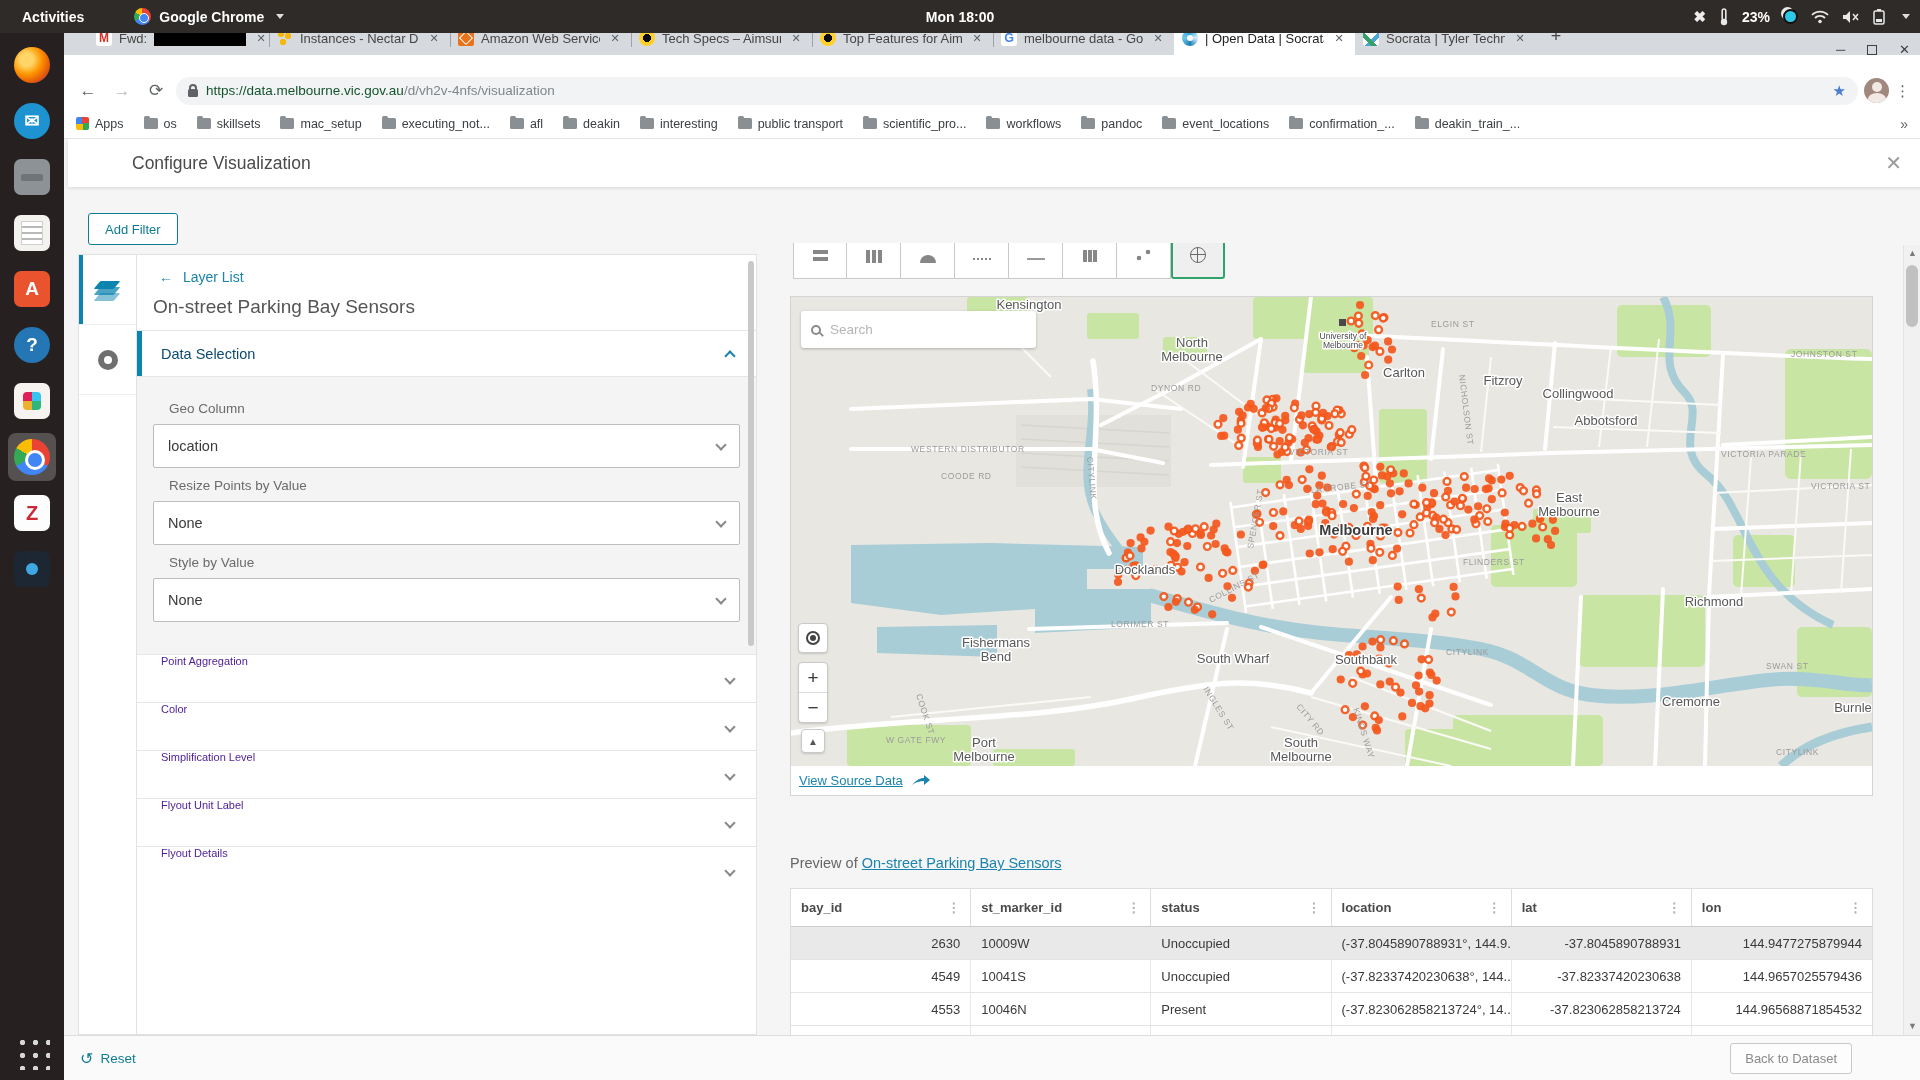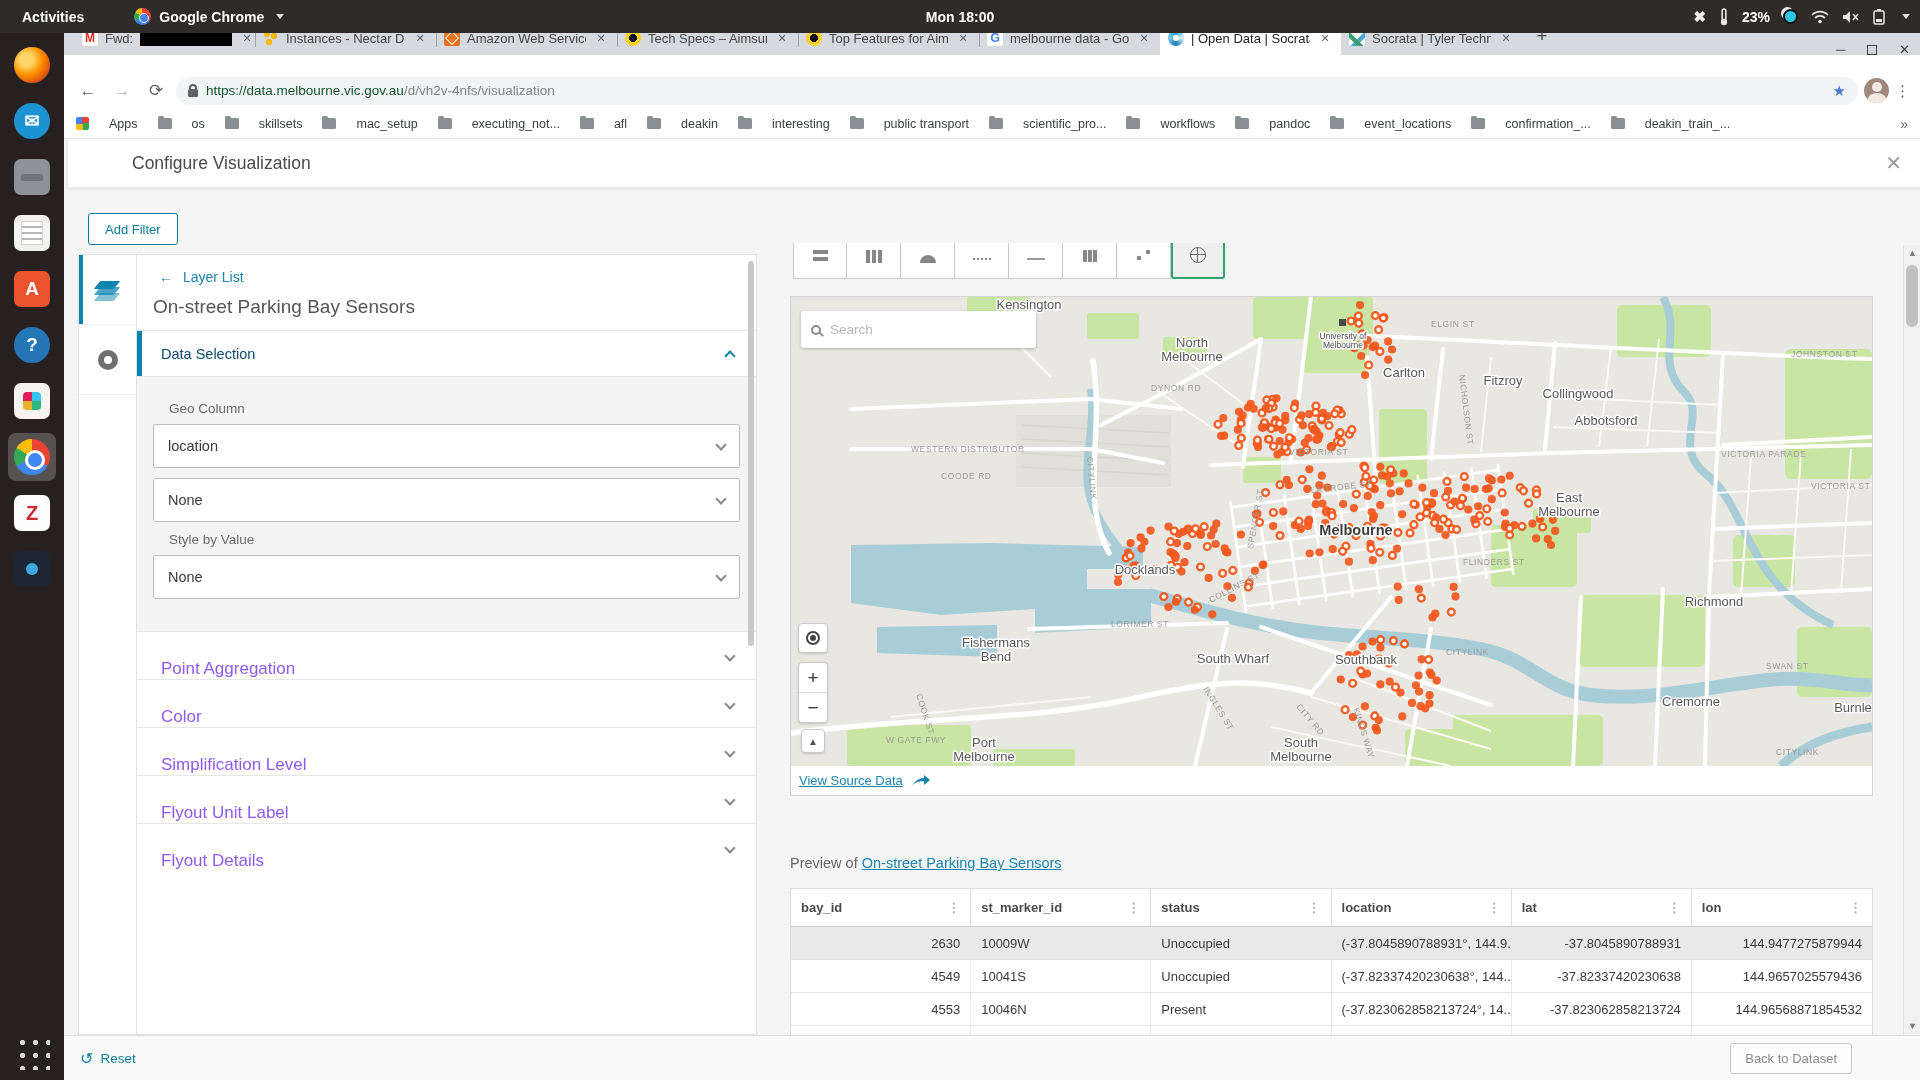--- a/index.html
+++ b/index.html
@@ -31,21 +31,21 @@
   .dk-software { background:#e9542f; border-radius:7px; color:#fff; font-size:19px; } .dk-software::before { content:"A"; }
   .dk-help { background:#2477b4; color:#fff; font-size:19px; } .dk-help::before { content:"?"; }
   .dk-slack { background:#f6f3f0; border-radius:7px; } .dk-slack::before { content:""; width:18px; height:18px; background:conic-gradient(#36c5f0 0 90deg,#2eb67d 90deg 180deg,#ecb22e 180deg 270deg,#e01e5a 270deg 360deg); border-radius:4px; }
   .dk-chrome { background:conic-gradient(#ea4335 0 120deg,#4285f4 120deg 240deg,#34a853 240deg 300deg,#fbbc05 300deg); } .dk-chrome::after { content:""; position:absolute; left:11px; top:11px; width:14px; height:14px; background:#4285f4; border:3px solid #fff; border-radius:50%; }
   .dk-zotero { background:#fdfdfd; border-radius:7px; color:#cc2936; font-size:20px; } .dk-zotero::before { content:"Z"; }
   .dk-ide { background:#1d2733; border-radius:7px; } .dk-ide::before { content:""; width:12px; height:12px; border-radius:50%; background:#3fa7e0; }
   #show-apps { position:absolute; left:14px; bottom:10px; width:36px; height:36px; background-image:radial-gradient(circle, #d6d6d6 2.4px, transparent 3px); background-size:13px 13px; background-position:2px 2px; }
 
   
   #chrome { position:absolute; left:64px; top:33px; width:1856px; height:1047px; background:#fff; }
-  #tabstrip { position:absolute; left:0; top:0; width:1856px; height:22px; background:#d6d9de; display:flex; align-items:flex-end; padding-left:10px; }
+  #tabstrip { position:absolute; left:0; top:0; width:1856px; height:22px; background:#d6d9de; display:flex; align-items:flex-end; padding-left:24px; }
   .tab { width:181px; height:34px; display:flex; align-items:center; gap:7px; padding:0 8px; font-size:13px; color:#454545; border-radius:9px 9px 0 0; position:relative; flex:none; }
   .tab + .tab::before { content:""; position:absolute; left:0; top:8px; height:18px; width:1px; background:#9ea3ab; }
   .tab.active { background:#fff; color:#222; z-index:2; }
   .tab.active::before, .tab.active + .tab::before { display:none; }
   .tab .tlabel { white-space:nowrap; overflow:hidden; flex:1; }
   .tab .redact { display:none; }
   .tab.redacted .redact { display:inline-block; width:92px; height:15px; background:#000; flex:none; }
   .tab.redacted .tlabel { flex:none; }
   .tab-close { width:16px; height:16px; border-radius:50%; flex:none; color:#5f6368; font-size:11px; line-height:16px; text-align:center; }
   .tab-close::before { content:"✕"; }
@@ -65,21 +65,21 @@
   .url-path { color:#80868b; }
   .star { color:#4d7fd0; font-size:15px; margin-left:auto; }
   .star::before { content:"★"; }
   .avatar { width:25px; height:25px; border-radius:50%; background:#a1887f; position:relative; overflow:hidden; flex:none; }
   .avatar::before { content:""; position:absolute; left:7.5px; top:4px; width:10px; height:10px; border-radius:50%; background:#f3e9e4; }
   .avatar::after { content:""; position:absolute; left:3.5px; top:15px; width:18px; height:12px; border-radius:50% 50% 0 0; background:#f3e9e4; }
   .kebab { color:#5f6368; font-size:15px; } .kebab::before { content:"⋮"; }
 
   
   #bookmarks { position:absolute; left:0; top:76px; width:1856px; height:30px; background:#fff; border-bottom:1px solid #e4e4e4; display:flex; align-items:center; padding:0 12px; gap:20px; font-size:12.5px; color:#3c4043; }
-  .bm { display:flex; align-items:center; gap:20px; white-space:nowrap; }
+  .bm { display:flex; align-items:center; gap:6px; white-space:nowrap; }
   .bm-folder { width:14px; height:11px; background:#8a8f94; border-radius:1.5px; position:relative; flex:none; }
   .bm-folder::before { content:""; position:absolute; top:-2.5px; left:0; width:6px; height:3px; background:#8a8f94; border-radius:1.5px 1.5px 0 0; }
   .bm-apps { width:13px; height:13px; background:conic-gradient(#ea4335 0 90deg,#34a853 90deg 180deg,#fbbc05 180deg 270deg,#4285f4 270deg); border-radius:2px; flex:none; }
   .bm-more { margin-left:auto; color:#5f6368; font-size:14px; } .bm-more::before { content:"»"; }
 
   
   #page { position:absolute; left:0; top:106px; width:1856px; height:941px; background:#f5f5f5; overflow:hidden; }
   #vizheader { position:absolute; left:4px; top:0; width:1856px; height:48px; background:#fff; box-shadow:0 1px 4px rgba(0,0,0,.12); z-index:5; display:flex; align-items:center;padding-left:44px; }
   #vizheader .title { margin-left:20px; font-size:17.5px; color:#4a4a4a; }
   .close-x { position:absolute; right:22px; top:12px; font-size:20px; color:#9a9a9a; } .close-x::before { content:"✕"; }
@@ -104,21 +104,21 @@
   .sec-head.expanded { color:#0c4a6e; font-size:14.5px; }
   .sec-head.expanded::before { content:""; position:absolute; left:0; top:0; bottom:0; width:5px; background:#0d84ae; }
   .chev { display:inline-block; width:8px; height:8px; border-right:2px solid #8a8a8a; border-bottom:2px solid #8a8a8a; transform:rotate(45deg); }
   .chev.up { transform:rotate(-135deg); border-color:#1b84ae; }
   .sec-head .chev { position:absolute; right:22px; top:19px; }
   .sec-head.expanded .chev { top:21px; }
   #fields { background:#f4f4f4; border-top:1px solid #e6e6e6; padding:14px 16px 22px; }
   .field-label { color:#6b6b6b; font-size:13.5px; margin:10px 0 8px 16px; }
   .dropdown { height:44px; background:#fff; border:1px solid #bdbdbd; border-radius:2px; display:flex; align-items:center; padding:0 14px; font-size:14.5px; color:#3a3a3a; position:relative; margin-bottom:10px; }
   .dropdown .chev { position:absolute; right:14px; top:16px; }
-  .collapsed-row { height:48px; border-top:1px solid #e6e6e6; display:flex; align-items:flex-end; padding-left:24px; color:#8b5cf6; font-size:17px; position:relative; }
+  .collapsed-row { height:48px; border-top:1px solid #e6e6e6; display:flex; align-items:flex-start; padding-left:24px; color:#4c1d95; font-size:11px; position:relative; }
   .collapsed-row:last-of-type { border-bottom:1px solid #e6e6e6; }
   .collapsed-row .chev { position:absolute; right:22px; top:20px; }
   #panel-scroll { position:absolute; right:2px; top:6px; width:6px; height:385px; background:#c9c9c9; border-radius:3px; }
 
   
   #vizcol { position:absolute; left:717px; top:104px; width:1092px; bottom:0; }
   #viztypes { position:absolute; left:12px; top:0; height:37px; width:440px; overflow:hidden; }
   .vt-row { display:flex; margin-top:-12px; }
   .vt-btn { width:54px; height:48px; background:#fff; border:1px solid #c9c9c9; border-left-width:0; display:flex; align-items:center; justify-content:center; }
   .vt-btn:first-child { border-left-width:1px; }
@@ -467,20 +467,21 @@
 
           <div data-name="field-group">
             <div class="field-label" data-name="field-label">Geo Column</div>
             <div class="dropdown" data-name="field-dropdown">
               <span data-name="dropdown-value">location</span>
               <span class="chev" data-name="chevron-down-icon"></span>
             </div>
           </div>
 
           <div data-name="field-group">
+            <div class="field-label" data-name="field-label">Resize Points by Value</div>
             <div class="dropdown" data-name="field-dropdown">
               <span data-name="dropdown-value">None</span>
               <span class="chev" data-name="chevron-down-icon"></span>
             </div>
           </div>
 
           <div data-name="field-group">
             <div class="field-label" data-name="field-label">Style by Value</div>
             <div class="dropdown" data-name="field-dropdown">
               <span data-name="dropdown-value">None</span>

